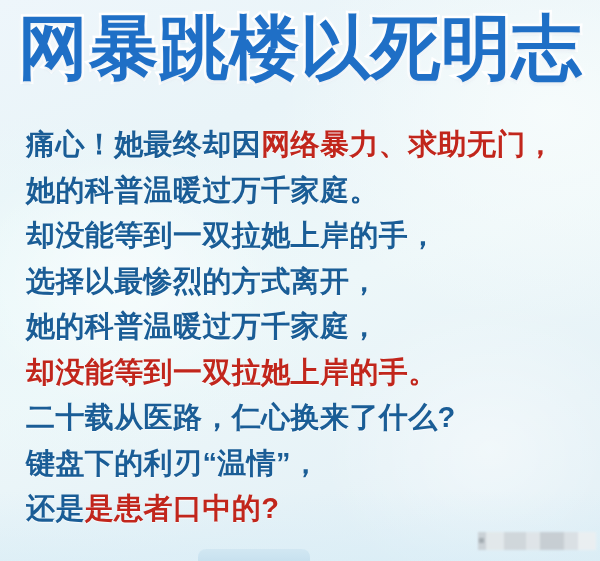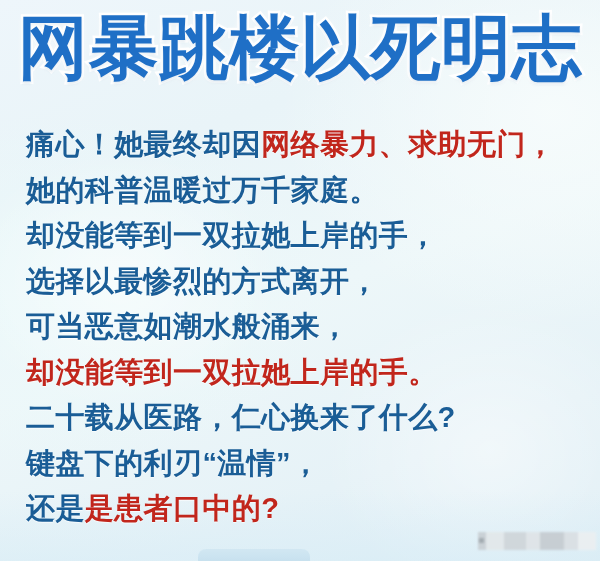--- a/index.html
+++ b/index.html
@@ -158,21 +158,21 @@
 
     <div class="line">
       <span class="blue">却没能等到一双拉她上岸的手，</span>
     </div>
 
     <div class="line">
       <span class="blue">选择以最惨烈的方式离开，</span>
     </div>
 
     <div class="line">
-      <span class="blue">可当恶意如潮水般涌来，</span>
+      <span class="blue">她的科普温暖过万千家庭，</span>
     </div>
 
     <div class="line">
       <span class="red">却没能等到一双拉她上岸的手。</span>
     </div>
 
     <div class="line">
       <span class="blue">二十载从医路，仁心换来了什么?</span>
     </div>
 

